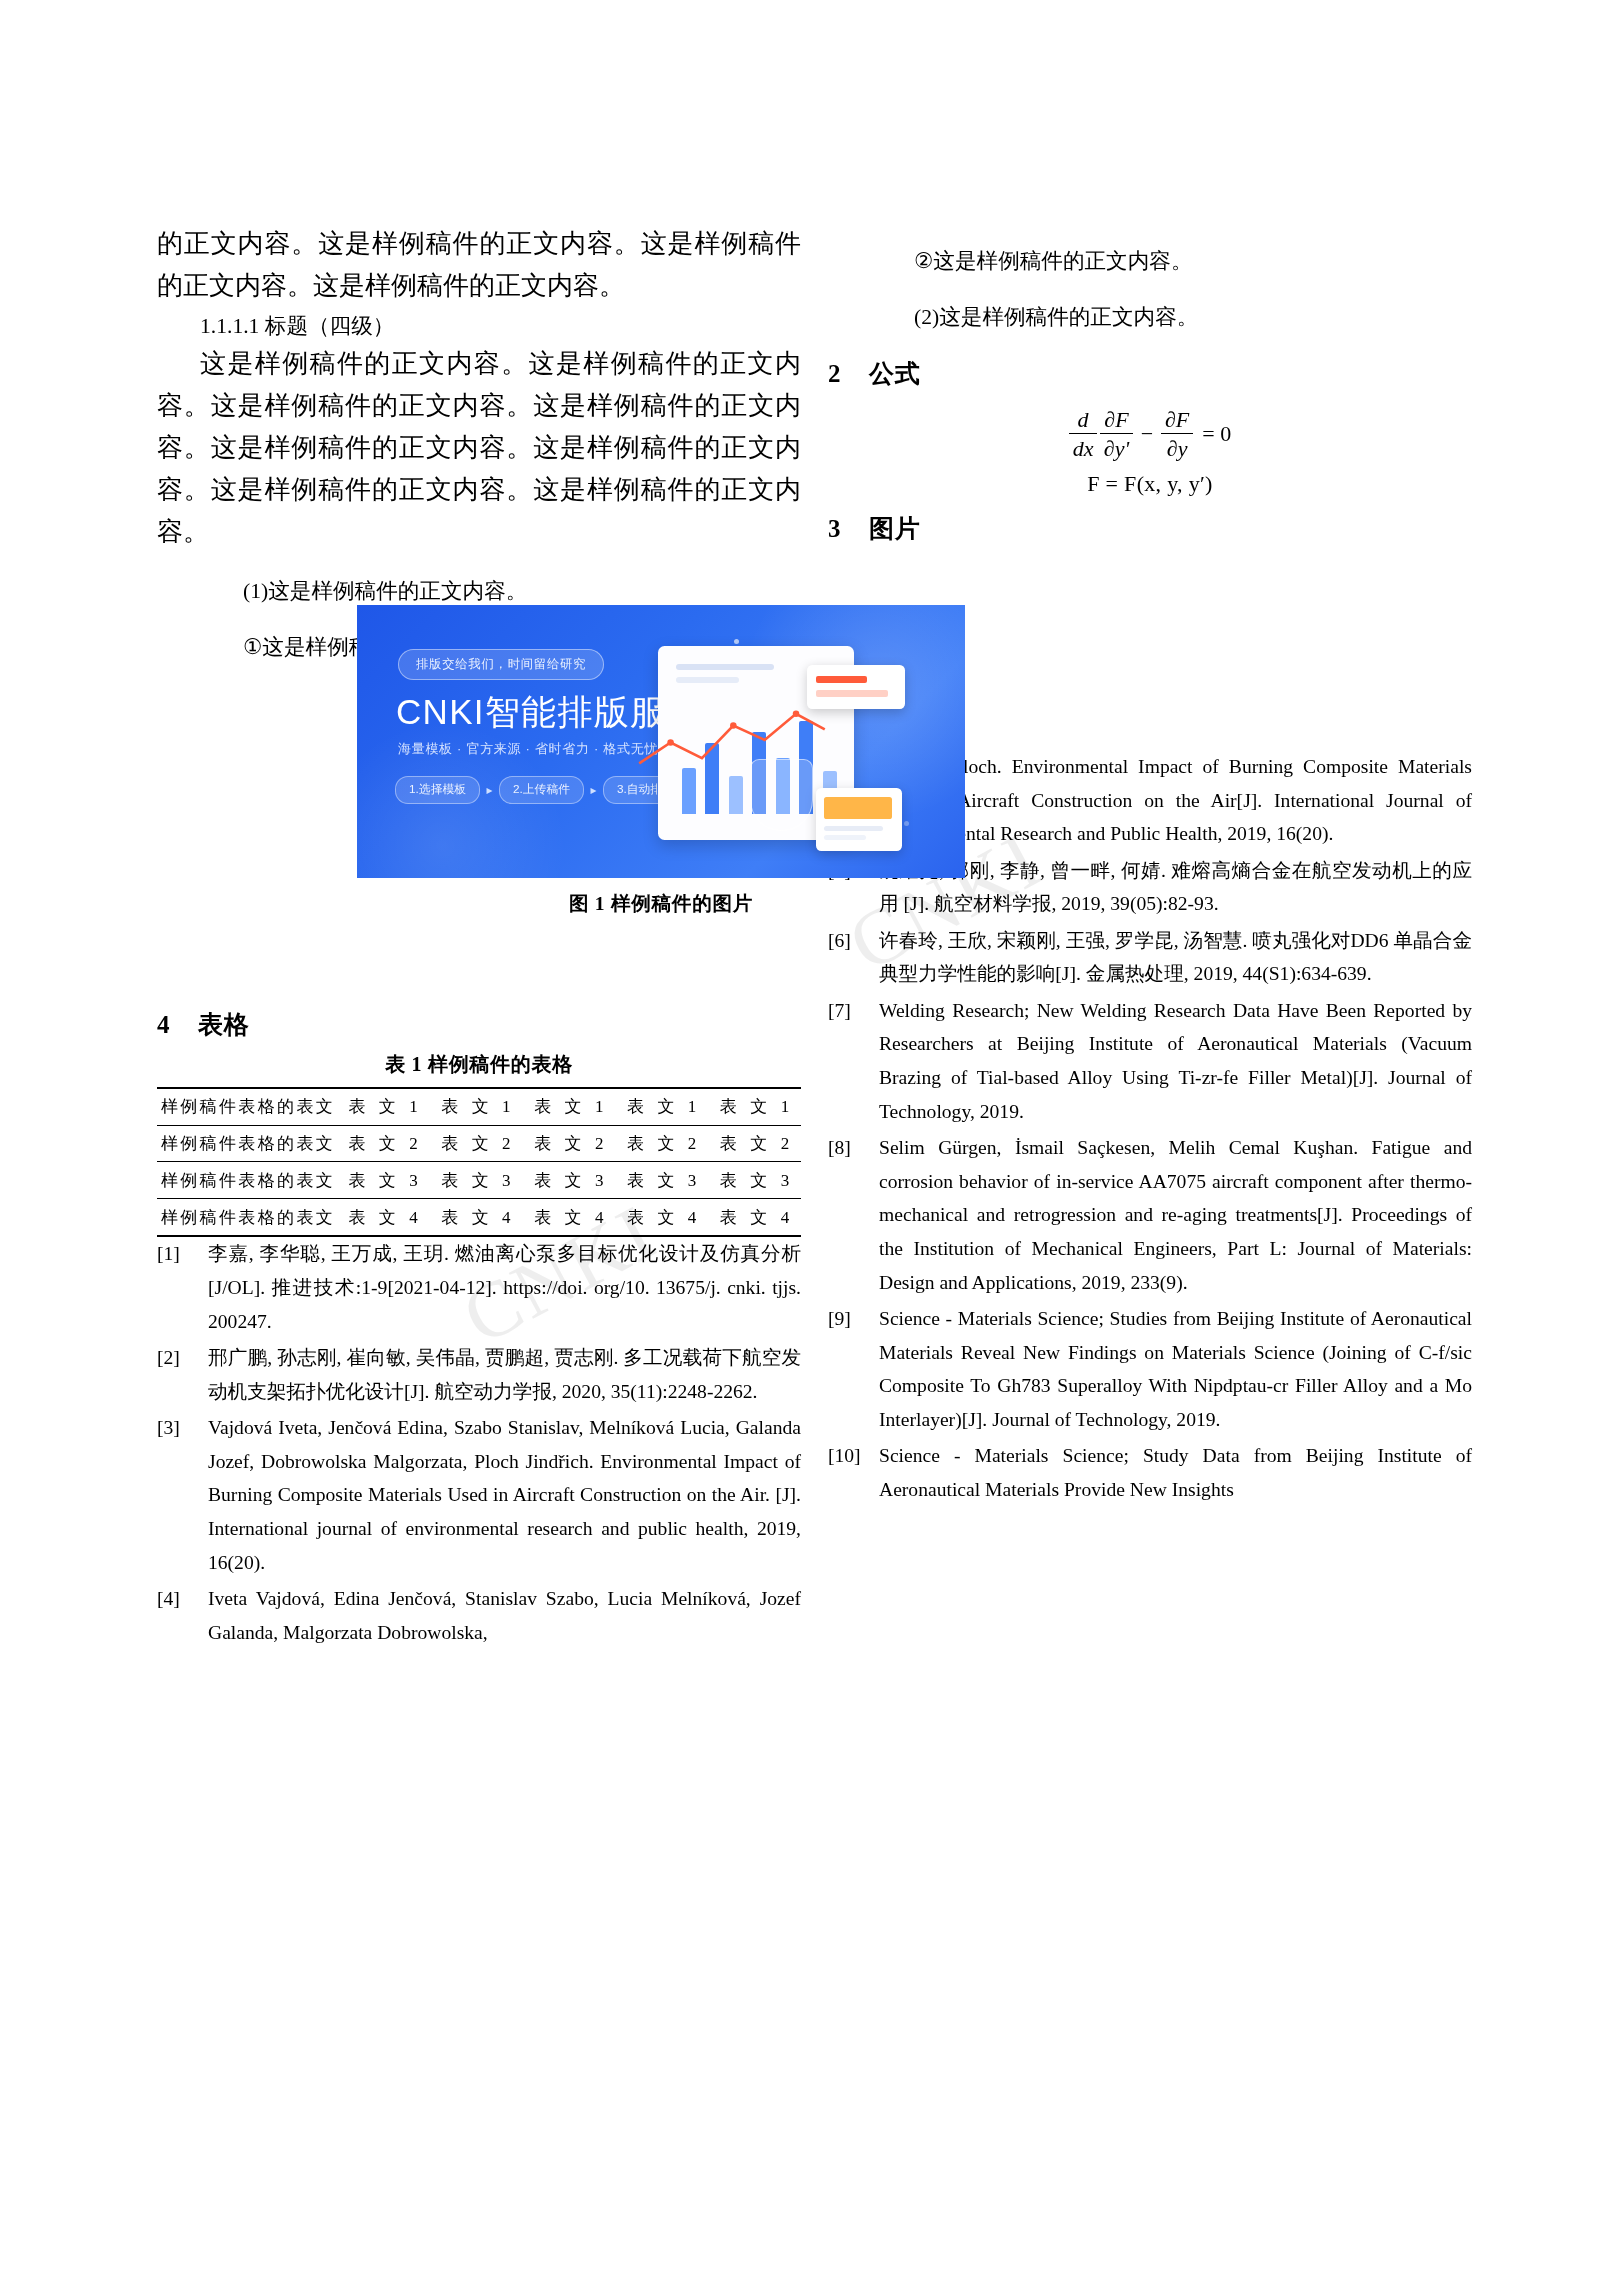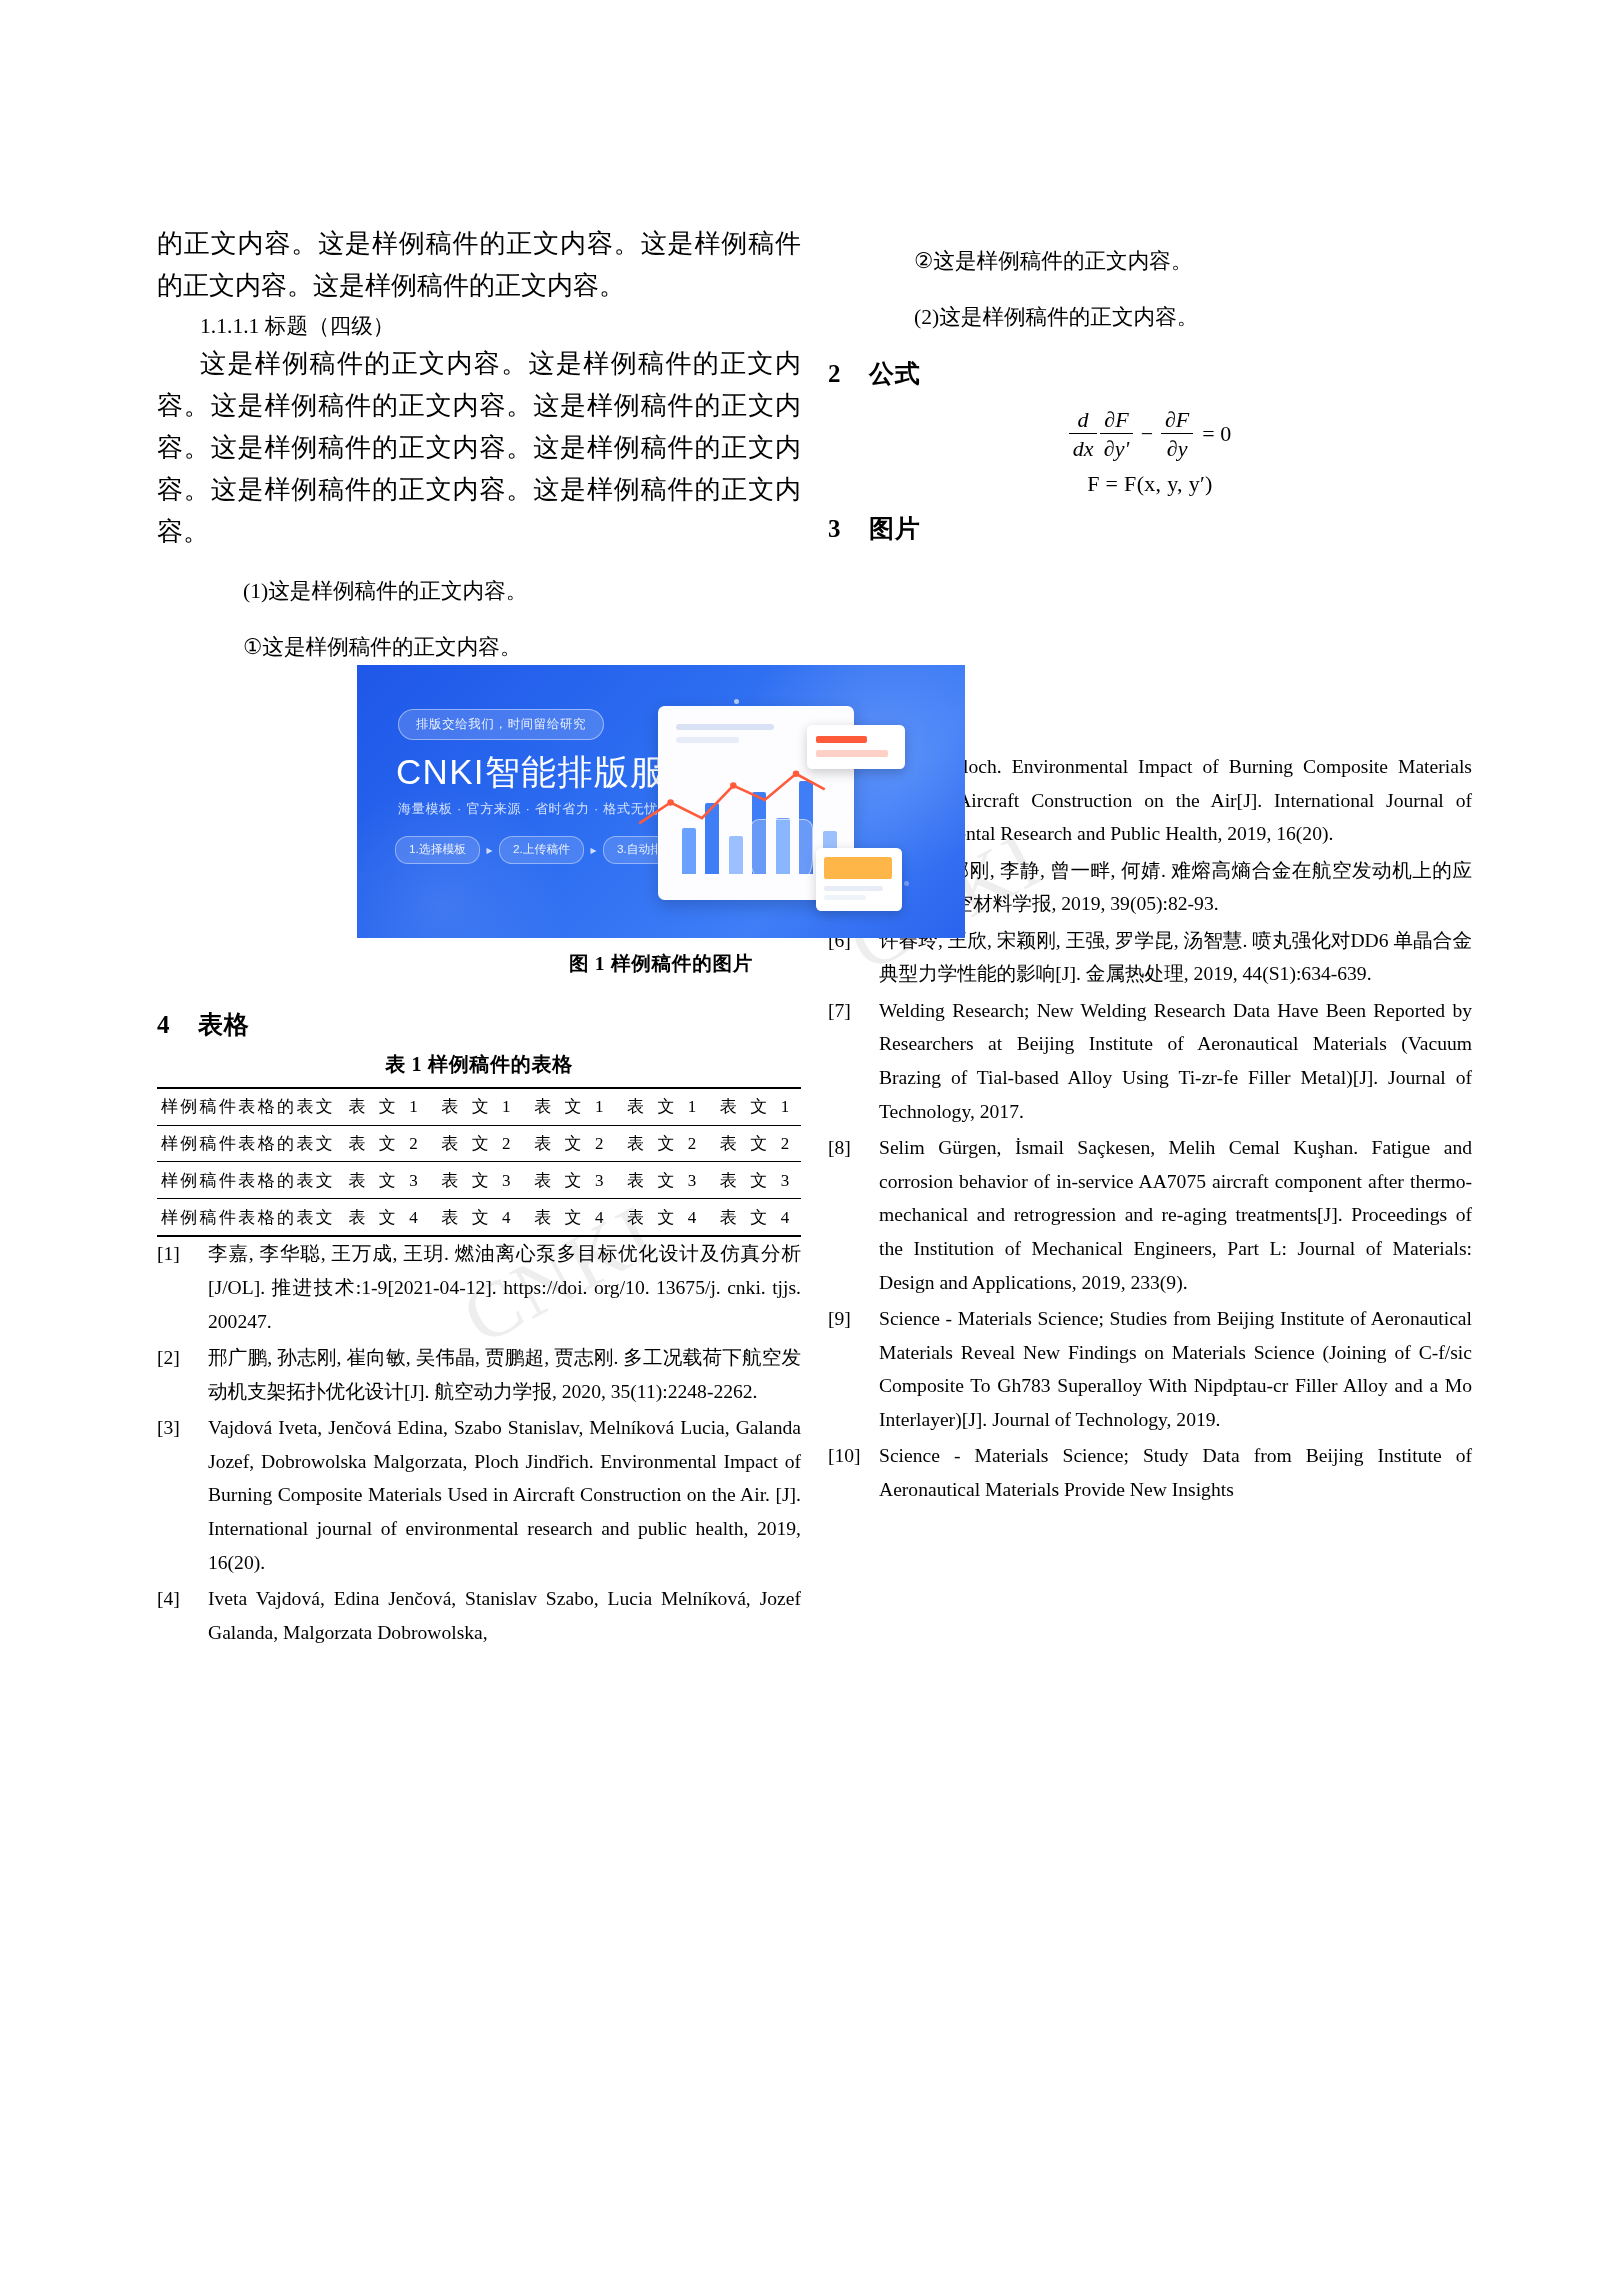--- a/index.html
+++ b/index.html
@@ -400,38 +400,38 @@
     <div class="ref">
       <div class="n">[5]</div>
       <div class="t">魏耀光, 郭刚, 李静, 曾一畔, 何婧. 难熔高熵合金在航空发动机上的应用 [J]. 航空材料学报, 2019, 39(05):82-93.</div>
     </div>
     <div class="ref">
       <div class="n">[6]</div>
       <div class="t">许春玲, 王欣, 宋颖刚, 王强, 罗学昆, 汤智慧. 喷丸强化对DD6 单晶合金典型力学性能的影响[J]. 金属热处理, 2019, 44(S1):634-639.</div>
     </div>
     <div class="ref">
       <div class="n">[7]</div>
-      <div class="t">Welding Research; New Welding Research Data Have Been Reported by Researchers at Beijing Institute of Aeronautical Materials (Vacuum Brazing of Tial-based Alloy Using Ti-zr-fe Filler Metal)[J]. Journal of Technology, 2017.</div>
+      <div class="t">Welding Research; New Welding Research Data Have Been Reported by Researchers at Beijing Institute of Aeronautical Materials (Vacuum Brazing of Tial-based Alloy Using Ti-zr-fe Filler Metal)[J]. Journal of Technology, 2019.</div>
     </div>
     <div class="ref">
       <div class="n">[8]</div>
       <div class="t">Selim Gürgen, İsmail Saçkesen, Melih Cemal Kuşhan. Fatigue and corrosion behavior of in-service AA7075 aircraft component after thermo-mechanical and retrogression and re-aging treatments[J]. Proceedings of the Institution of Mechanical Engineers, Part L: Journal of Materials: Design and Applications, 2019, 233(9).</div>
     </div>
     <div class="ref">
       <div class="n">[9]</div>
       <div class="t">Science - Materials Science; Studies from Beijing Institute of Aeronautical Materials Reveal New Findings on Materials Science (Joining of C-f/sic Composite To Gh783 Superalloy With Nipdptau-cr Filler Alloy and a Mo Interlayer)[J]. Journal of Technology, 2019.</div>
     </div>
     <div class="ref">
       <div class="n">[10]</div>
       <div class="t">Science - Materials Science; Study Data from Beijing Institute of Aeronautical Materials Provide New Insights</div>
     </div>
 
   </div>
 
-  <div style="position:absolute; left:334px; top:648px; width:654px;">
+  <div style="position:absolute; left:334px; top:588px; width:654px;">
     <div class="banner-wrap">
       <div class="banner">
         <div class="glow1"></div>
         <div class="glow2"></div>
 
         <div class="dot" style="left:377px; top:34px;"></div>
         <div class="dot" style="left:547px; top:216px; opacity:.5;"></div>
 
         <div class="tagpill">排版交给我们，时间留给研究</div>
         <div class="bigtitle">CNKI智能排版服务</div>

